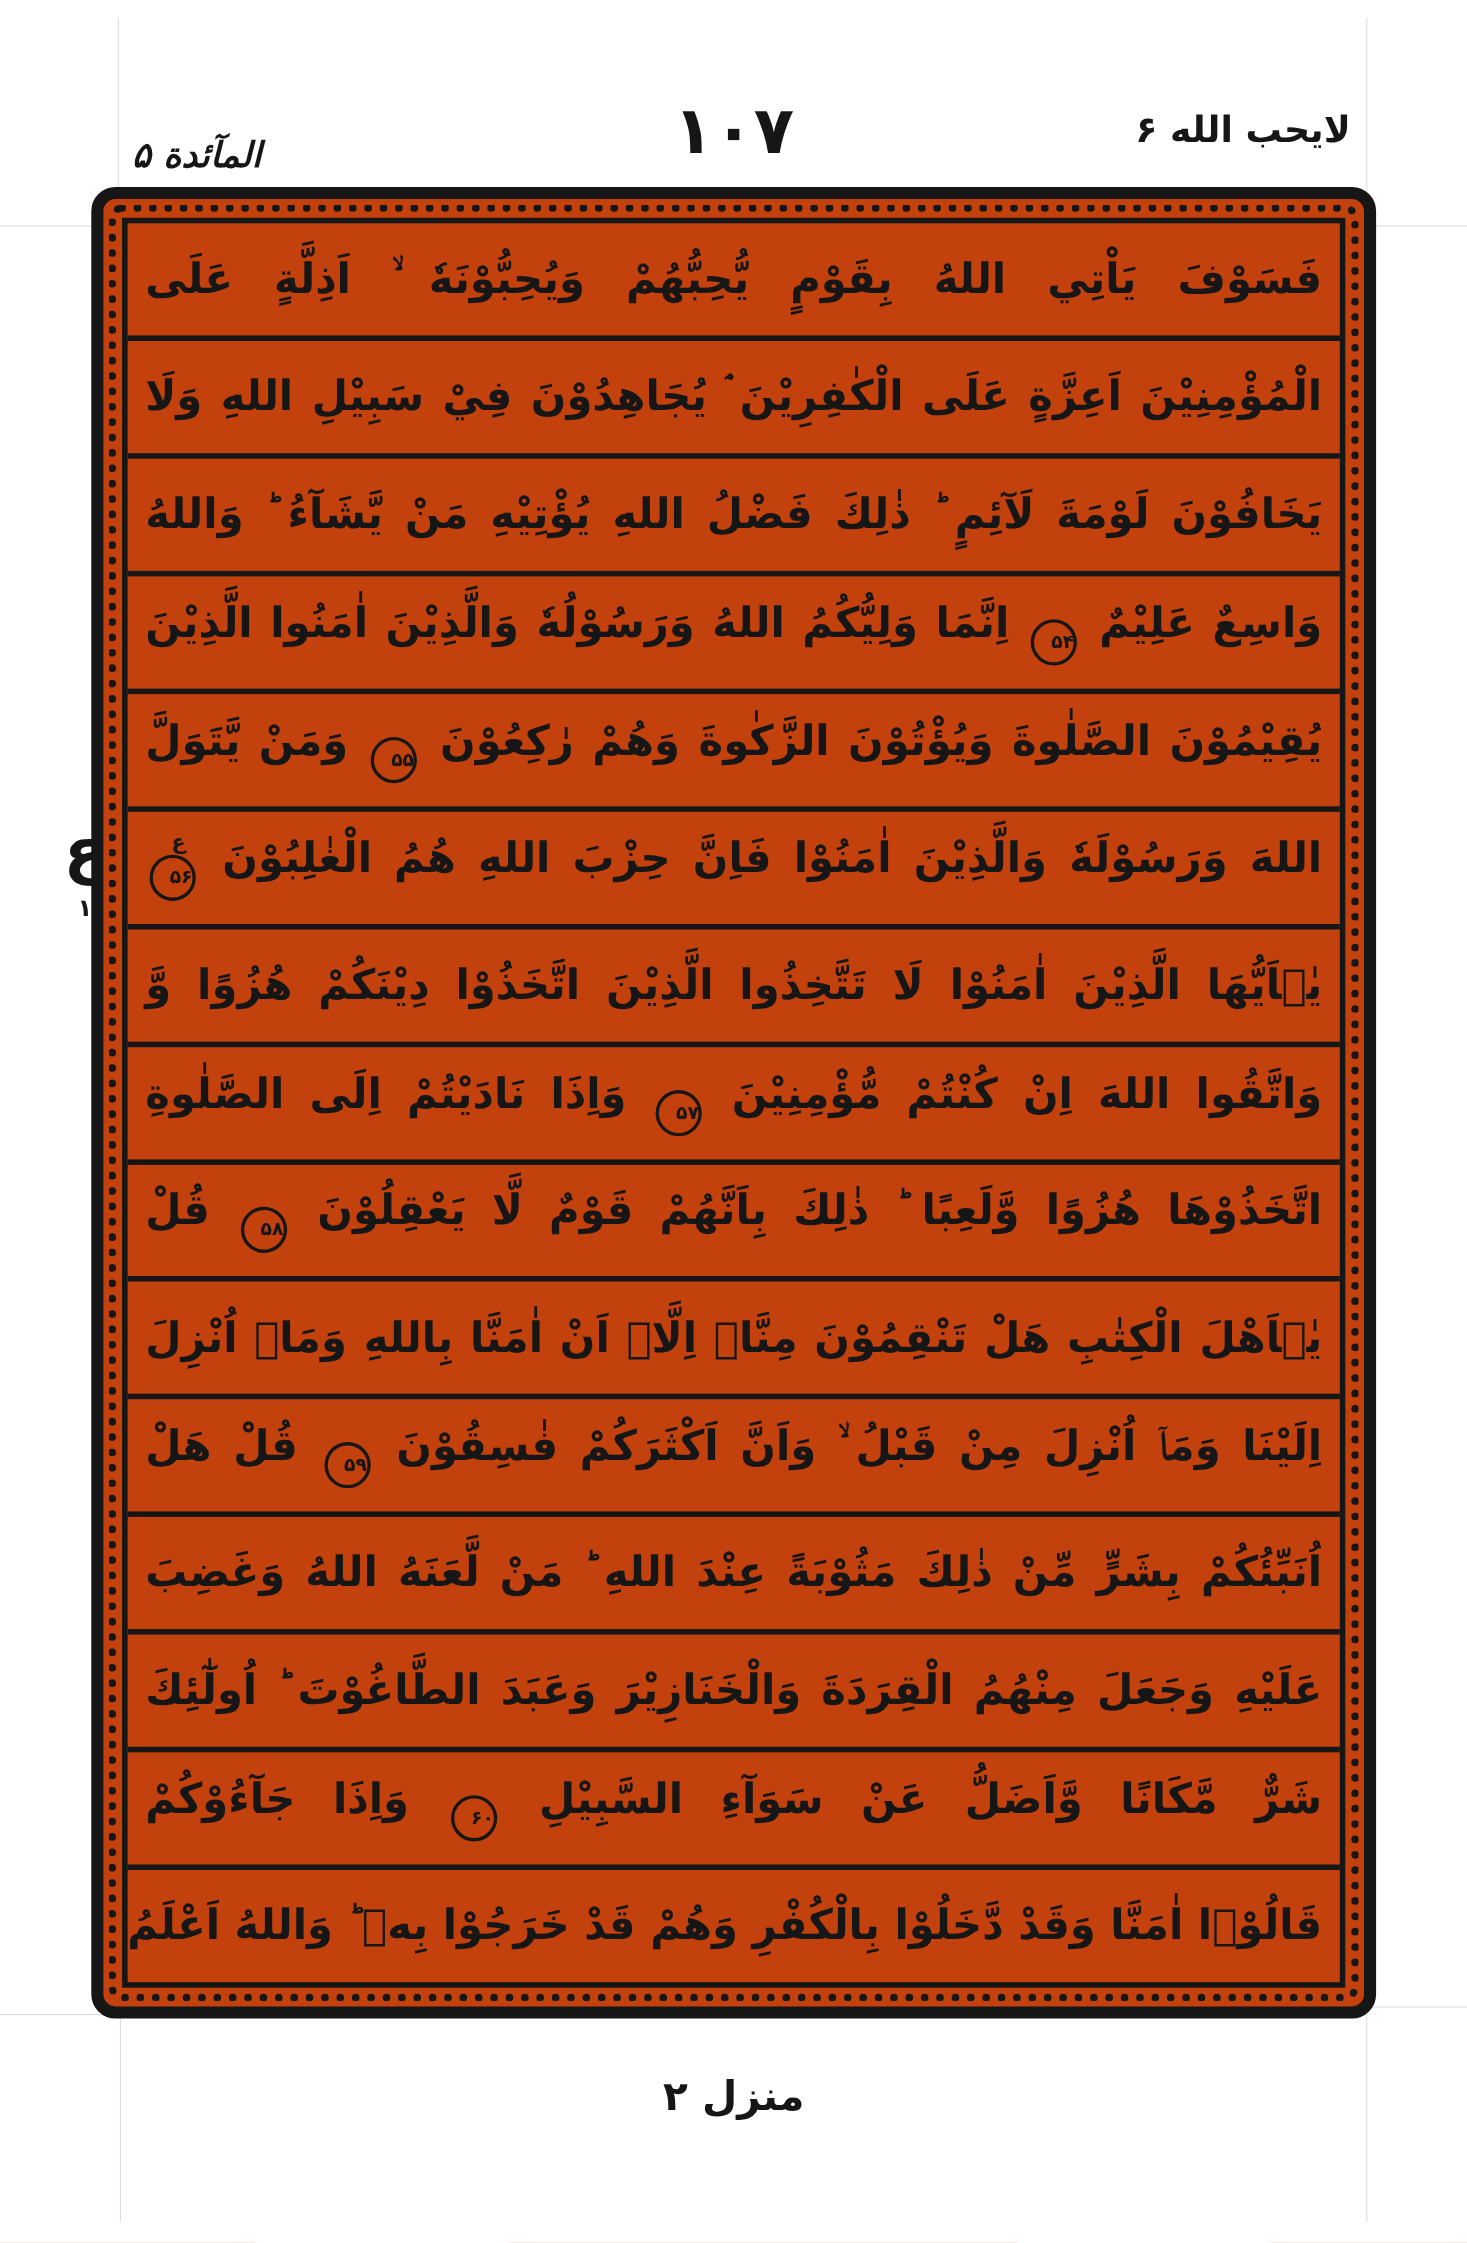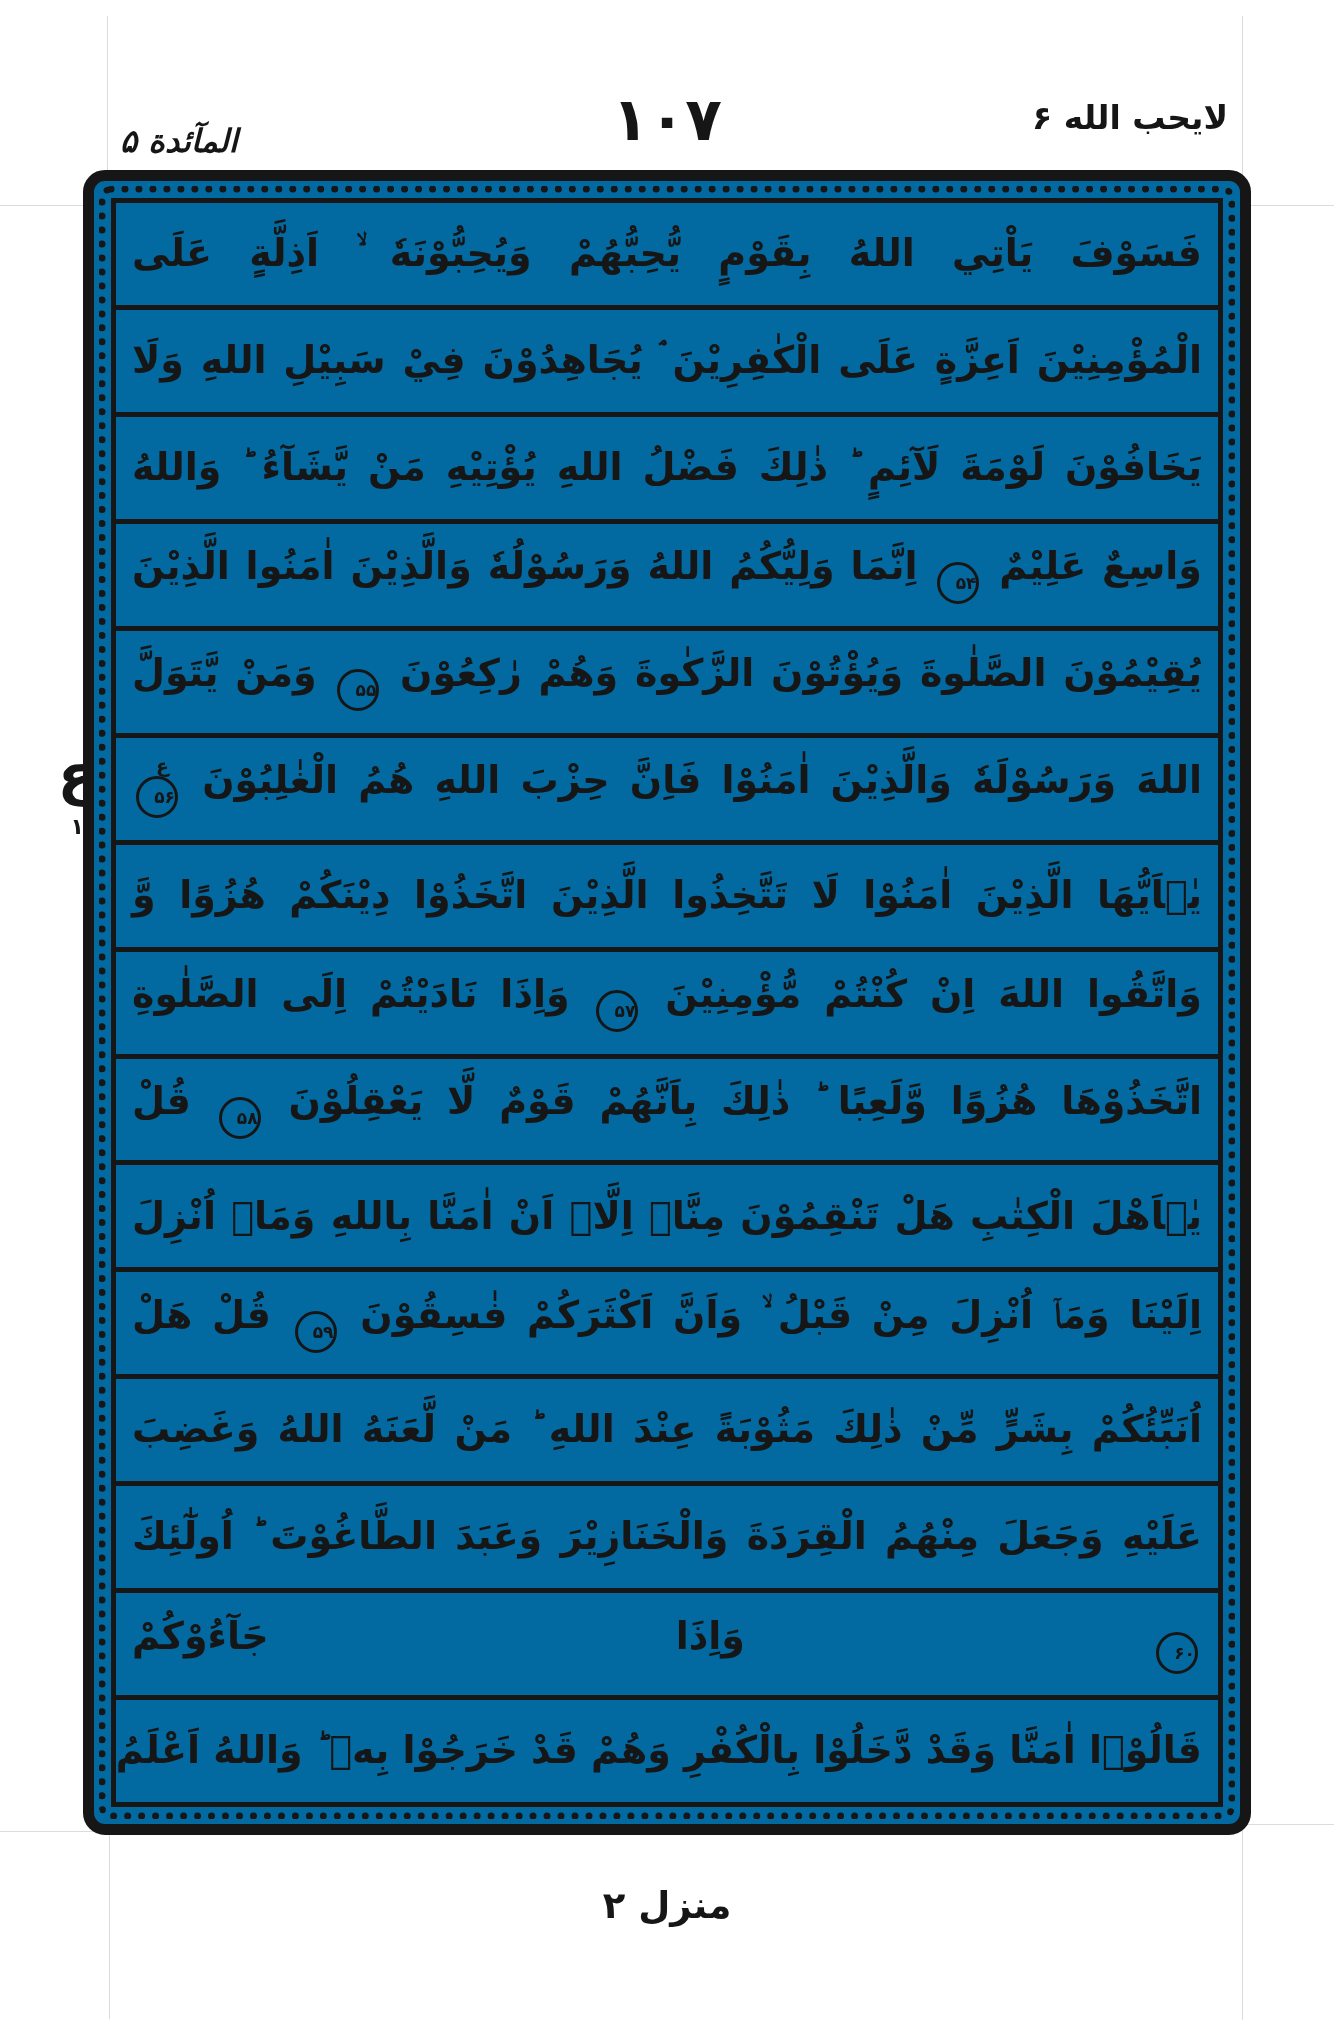--- a/index.html
+++ b/index.html
@@ -37,21 +37,21 @@
   }
   .margin-ruku .num-top{display:block;font-size:22px;margin-right:-26px;margin-bottom:2px;}
   .margin-ruku .ain{display:block;font-size:56px;position:relative;}
   .margin-ruku .num-inner{position:absolute;right:4px;bottom:-4px;font-size:19px;}
   .margin-ruku .num-bottom{display:block;font-size:22px;margin-top:14px;margin-left:14px;}
 
   
   .frame{
     position:absolute;left:83px;top:170px;width:1168px;height:1665px;
     box-sizing:border-box;border:11px solid #161616;border-radius:22px;
-    padding:5px;background:#0369a1;
+    padding:5px;background:#c2410c;
   }
   .dotband{
     box-sizing:border-box;height:100%;
     border:7px dotted #161616;border-radius:12px;padding:5px;
   }
   .inner{
     box-sizing:border-box;height:100%;
     border:5px solid #161616;
     display:flex;flex-direction:column;
   }
@@ -145,21 +145,21 @@
         <div class="row">
           <p class="ayah-line"><span>اِلَيْنَا وَمَاۤ اُنْزِلَ مِنْ قَبْلُ ۙ وَاَنَّ اَكْثَرَكُمْ فٰسِقُوْنَ</span> <span class="verse-circle"><span class="verse-num">۵۹</span></span> <span>قُلْ هَلْ</span></p>
         </div>
         <div class="row">
           <p class="ayah-line"><span>اُنَبِّئُكُمْ بِشَرٍّ مِّنْ ذٰلِكَ مَثُوْبَةً عِنْدَ اللهِ ؕ مَنْ لَّعَنَهُ اللهُ وَغَضِبَ</span></p>
         </div>
         <div class="row">
           <p class="ayah-line"><span>عَلَيْهِ وَجَعَلَ مِنْهُمُ الْقِرَدَةَ وَالْخَنَازِيْرَ وَعَبَدَ الطَّاغُوْتَ ؕ اُولٰٓئِكَ</span></p>
         </div>
         <div class="row">
-          <p class="ayah-line"> <span class="verse-circle"><span class="verse-num">۶۰</span></span> <span>وَاِذَا جَآءُوْكُمْ</span></p>
+          <p class="ayah-line"><span>شَرٌّ مَّكَانًا وَّاَضَلُّ عَنْ سَوَآءِ السَّبِيْلِ</span> <span class="verse-circle"><span class="verse-num">۶۰</span></span> <span>وَاِذَا جَآءُوْكُمْ</span></p>
         </div>
         <div class="row">
           <p class="ayah-line"><span>قَالُوْۤا اٰمَنَّا وَقَدْ دَّخَلُوْا بِالْكُفْرِ وَهُمْ قَدْ خَرَجُوْا بِهٖ ؕ وَاللهُ اَعْلَمُ</span></p>
         </div>
       </div>
   </div>
 </div>
 
 <div class="footer-manzil">منزل ۲</div>
 

